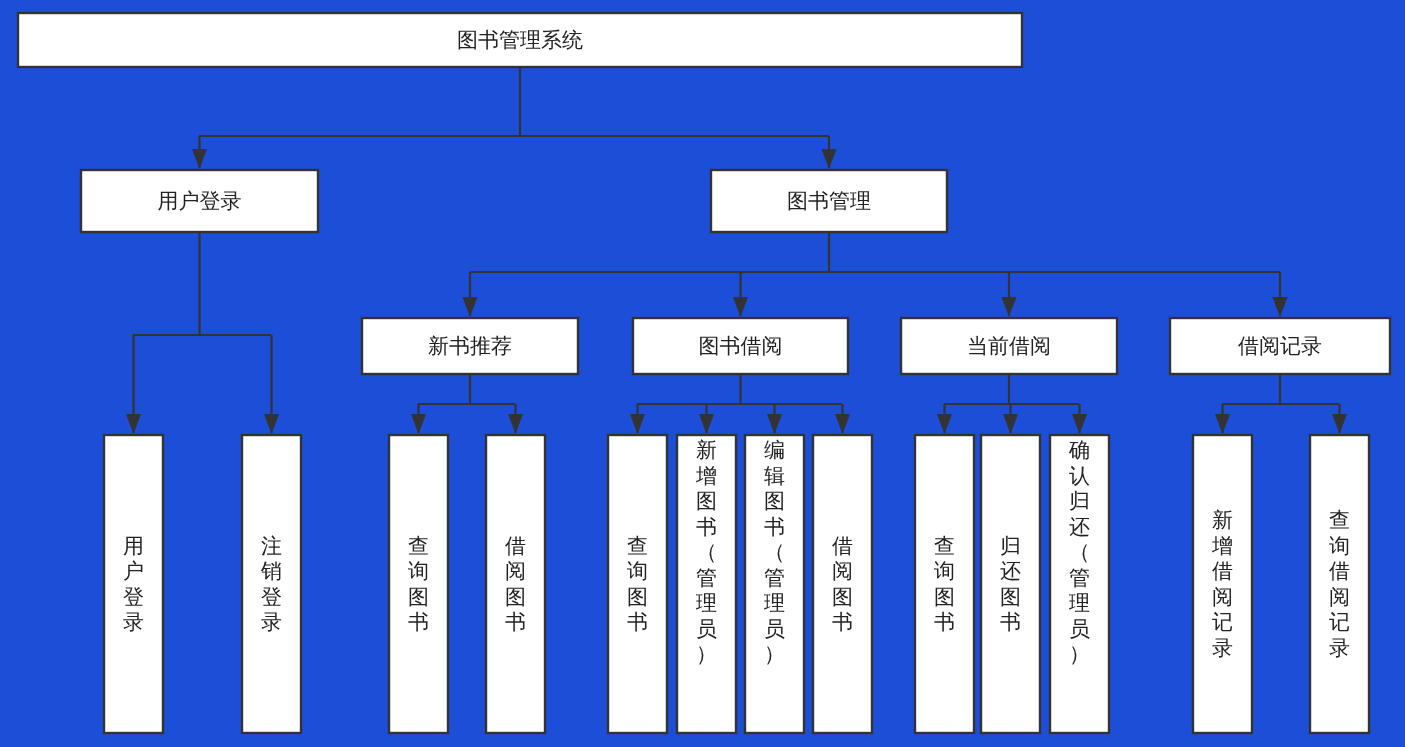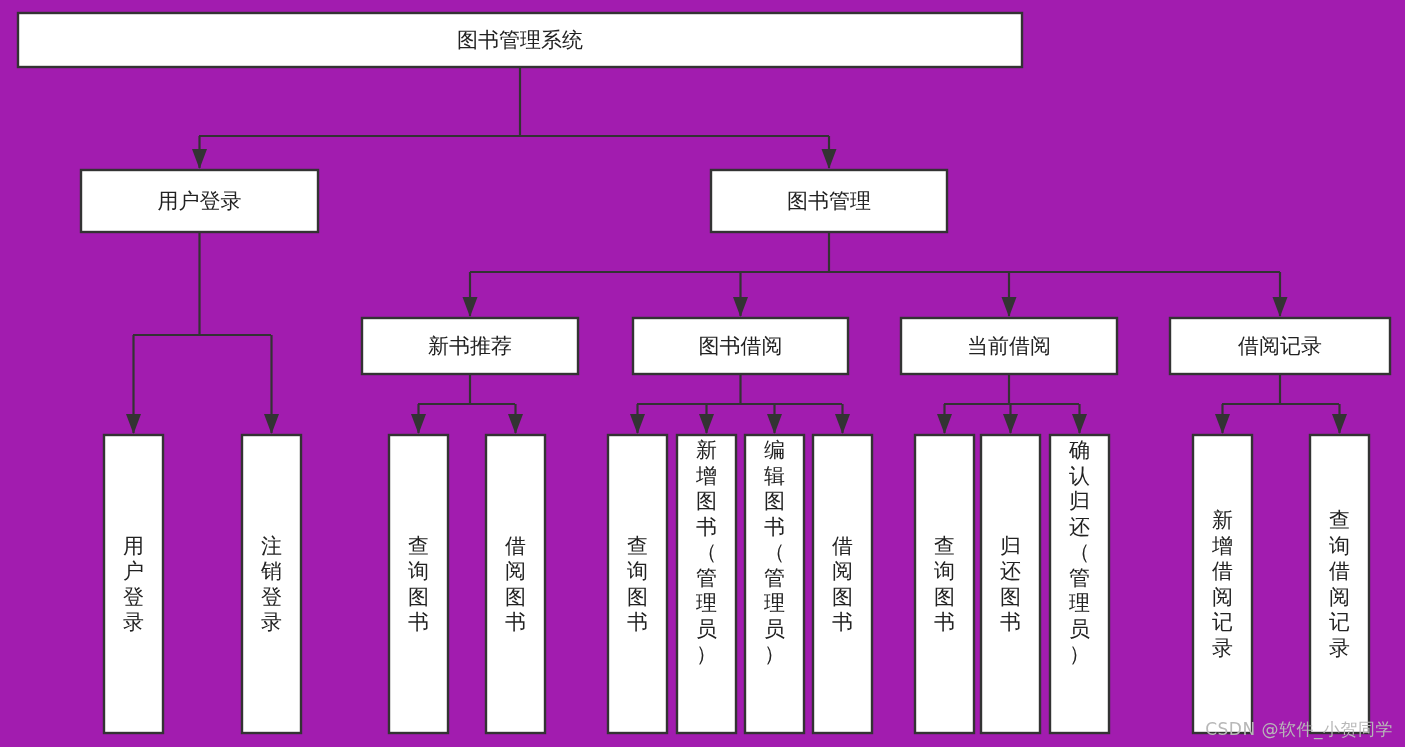--- a/index.html
+++ b/index.html
@@ -11,21 +11,21 @@
     width: 1405px;
     height: 747px;
     font-family: "DejaVu Sans", "Liberation Sans", sans-serif;
     overflow: hidden;
     position: relative;
   }
   #diagram-root {
     position: relative;
     width: 1405px;
     height: 747px;
-    background: #a21caf;
+    background: #1d4ed8;
   }
   svg#tree-svg {
     position: absolute;
     left: 0;
     top: 0;
     width: 1405px;
     height: 747px;
   }
   .node-box {
     fill: #ffffff;
@@ -217,15 +217,14 @@
           <rect x="1193" y="435" width="59" height="298" class="node-box"></rect>
           <text x="1222.5" class="node-label-v"><tspan x="1222.5" y="527.39">新</tspan><tspan x="1222.5" y="552.89">增</tspan><tspan x="1222.5" y="578.39">借</tspan><tspan x="1222.5" y="603.89">阅</tspan><tspan x="1222.5" y="629.39">记</tspan><tspan x="1222.5" y="654.89">录</tspan></text>
         </g>
         <g>
           <rect x="1310" y="435" width="59" height="298" class="node-box"></rect>
           <text x="1339.5" class="node-label-v"><tspan x="1339.5" y="527.39">查</tspan><tspan x="1339.5" y="552.89">询</tspan><tspan x="1339.5" y="578.39">借</tspan><tspan x="1339.5" y="603.89">阅</tspan><tspan x="1339.5" y="629.39">记</tspan><tspan x="1339.5" y="654.89">录</tspan></text>
         </g>
       </g>
   </svg>
 
-  <div class="watermark">CSDN @软件_小贺同学</div>
 
 </div>
 
 </body></html>

